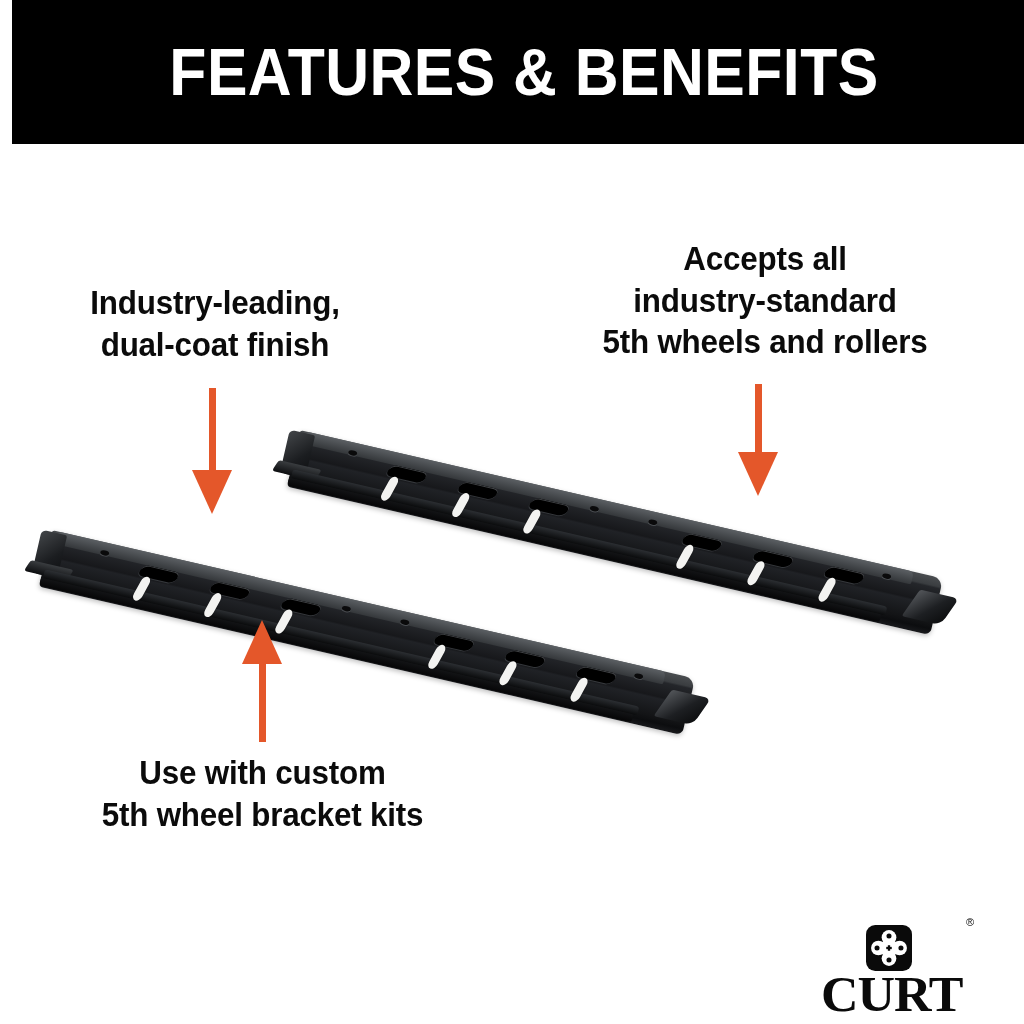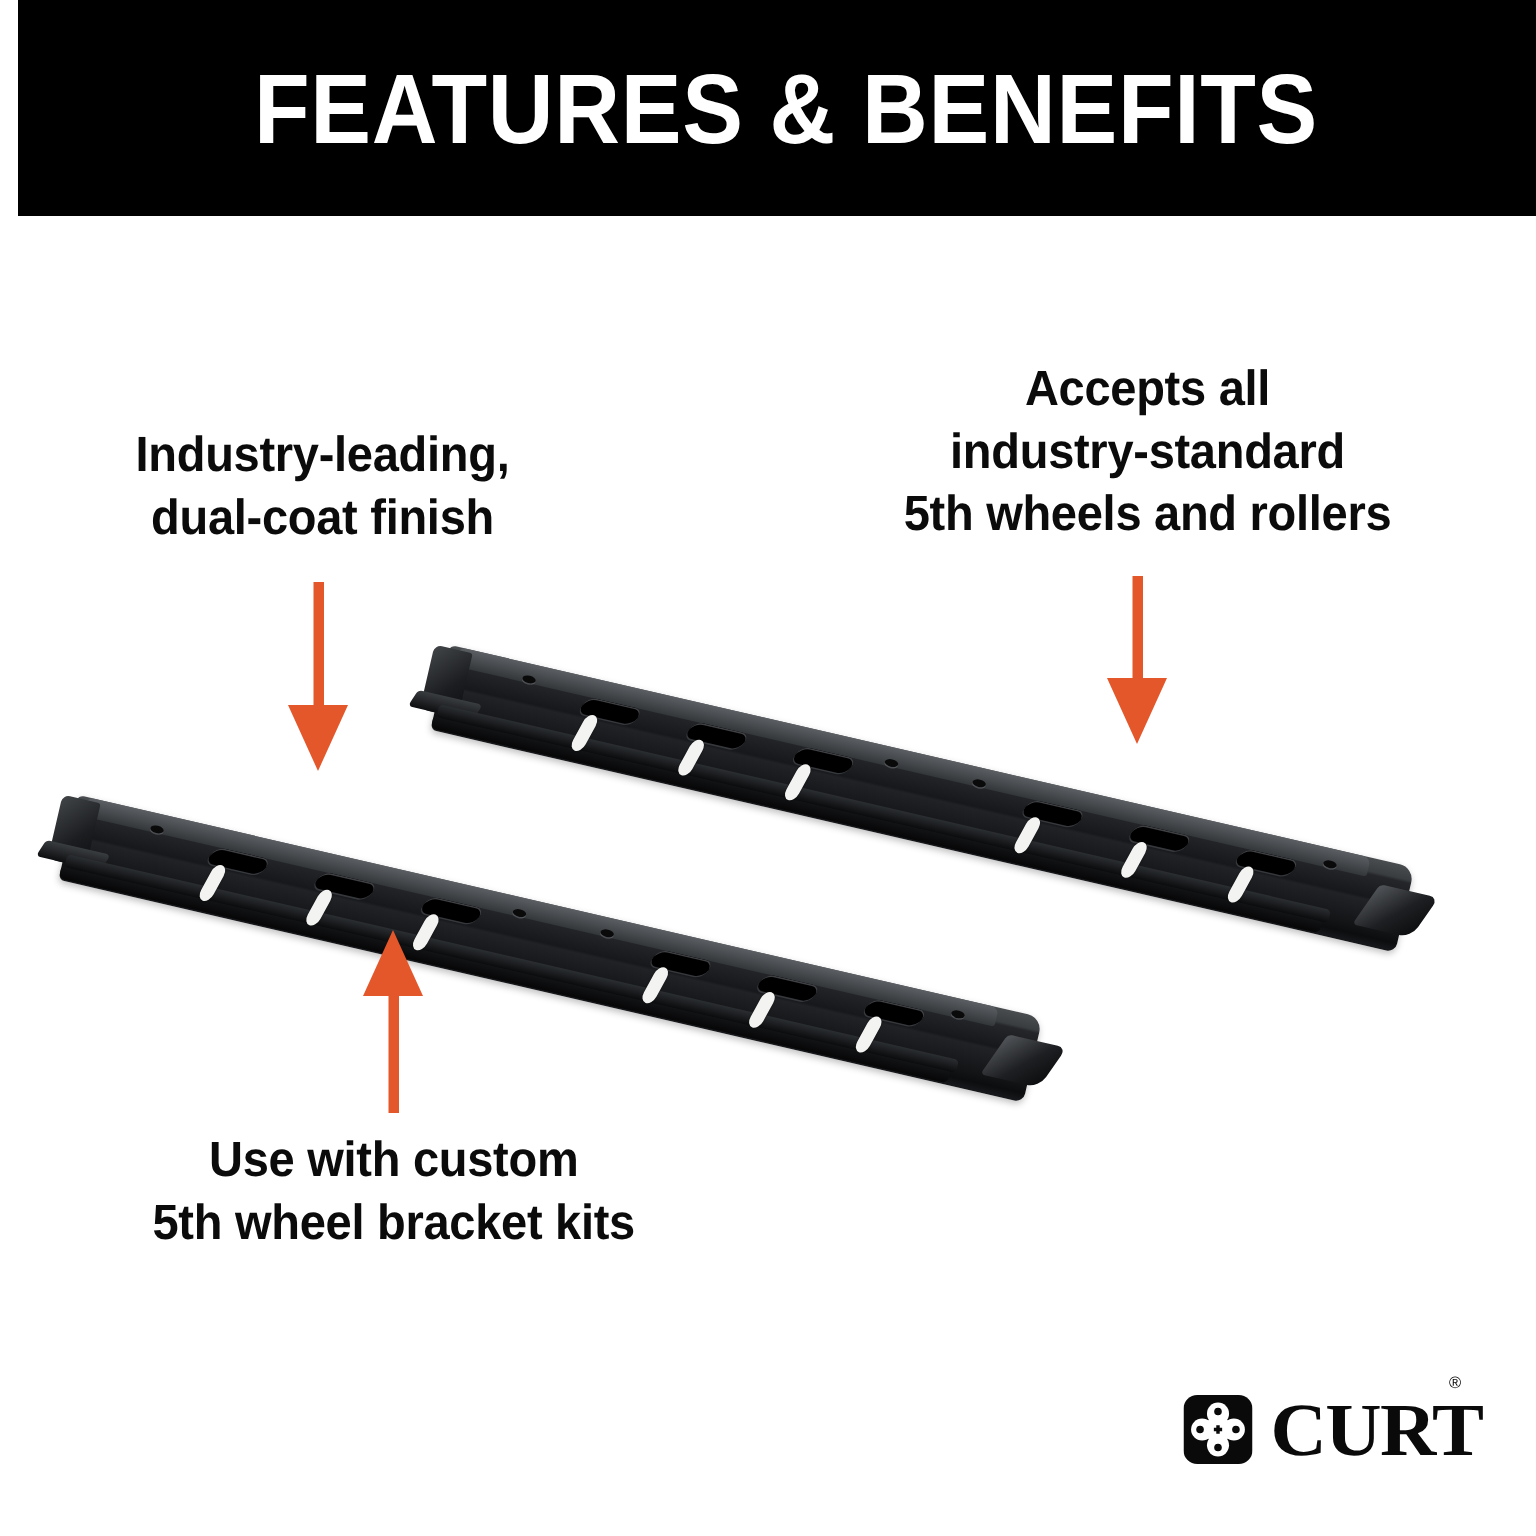--- a/index.html
+++ b/index.html
@@ -212,21 +212,21 @@
 
   
   #brand-logo {
     position: absolute;
     left: 789px;
     top: 925px;
     width: 200px;
     height: 56px;
     display: flex;
     align-items: center;
-    gap: 12px;
+    flex-direction: column;
   }
   #brand-mark {
     width: 46px;
     height: 46px;
     flex: none;
   }
   #brand-wordmark {
     position: relative;
     color: #0a0a0a;
     font-family: "Liberation Serif", serif;

